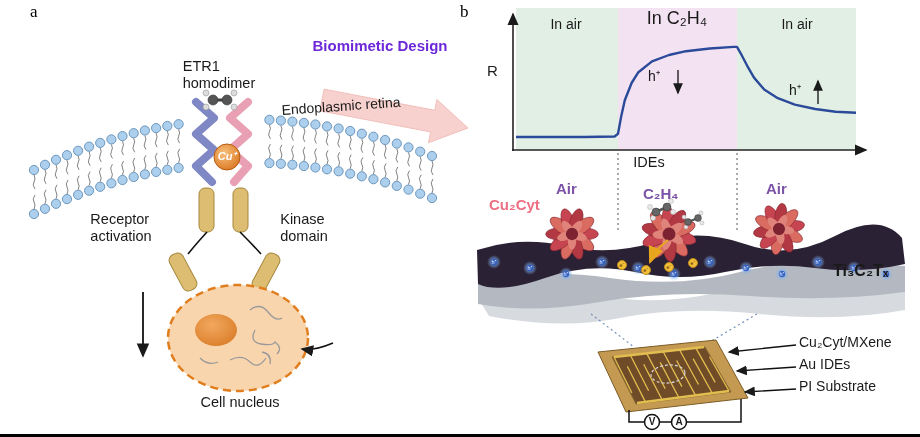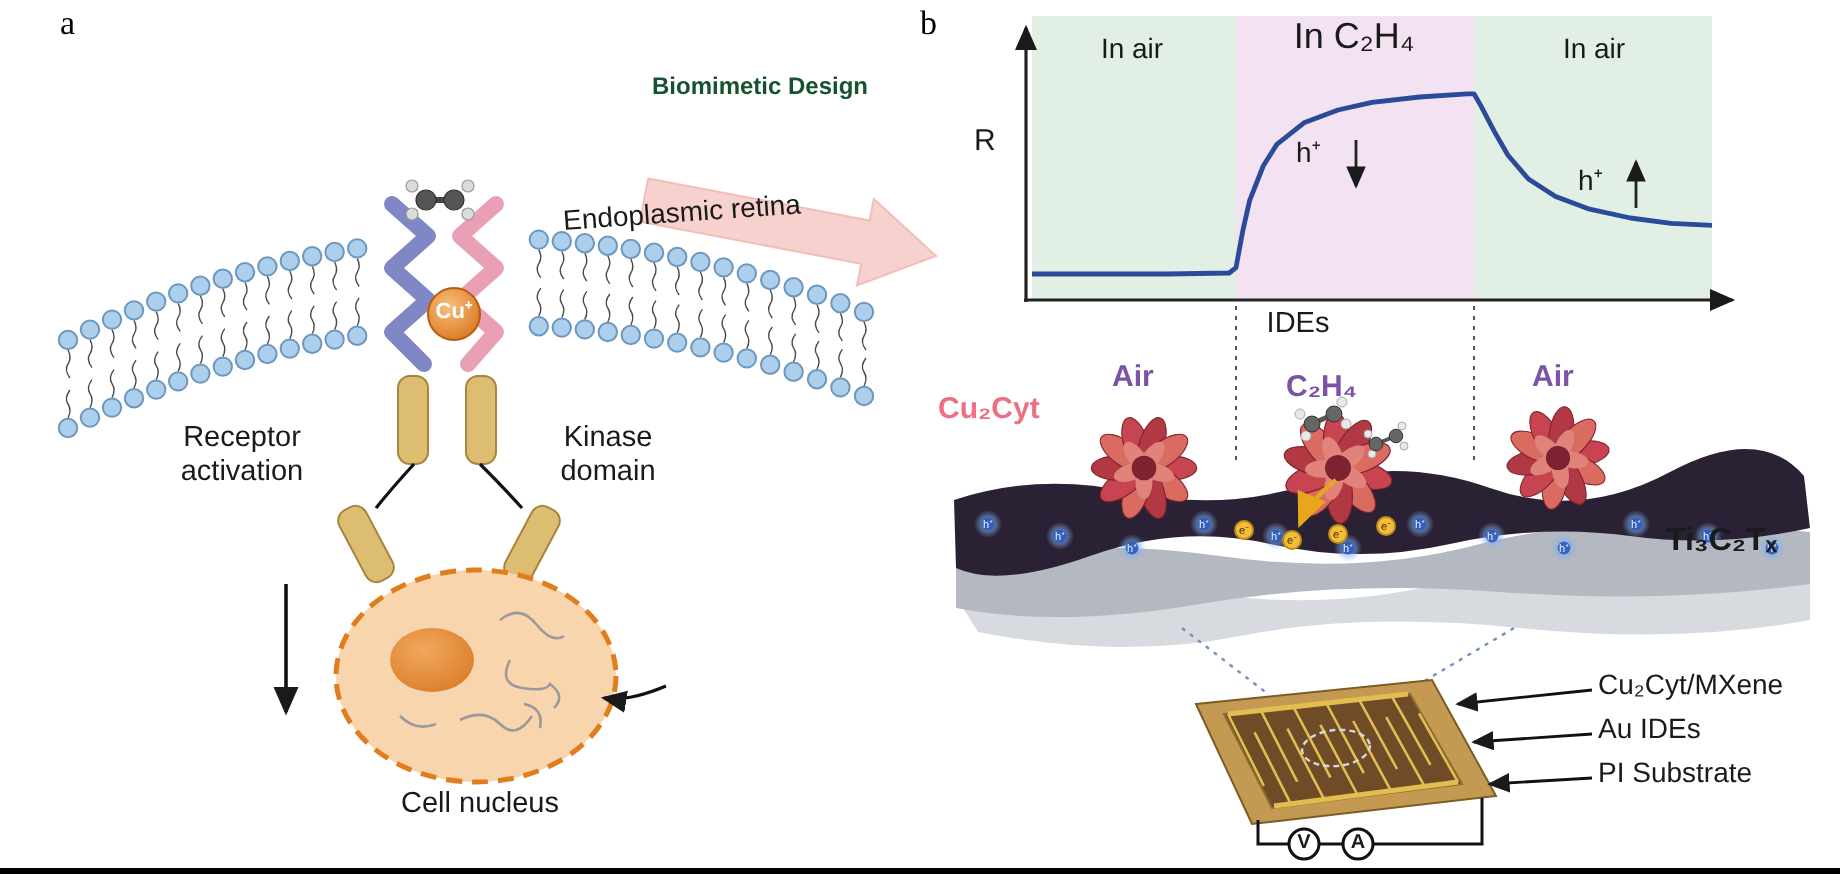--- a/index.html
+++ b/index.html
@@ -1,27 +1,27 @@
 <!DOCTYPE html>
 <html><head>
 <meta charset="utf-8">
 <style>
   html,body{margin:0;padding:0;background:#fff;}
   .stage{position:relative;width:920px;height:437px;background:#fff;overflow:hidden;
          font-family:"Liberation Sans",sans-serif;box-sizing:border-box;border-bottom:3px solid #000;}
   #gfx{position:absolute;left:0;top:0;z-index:1;}
   .t{position:absolute;z-index:2;color:#1a1a1a;font-size:14.5px;line-height:1.16;white-space:pre-line;}
-  .ctr{transform:translateX(-50%);text-align:center;}
+  .ctr{transform:translateX(-50%);}
   .panel-letter{font-family:"Liberation Serif",serif;font-size:17px;color:#000;}
   .bold{font-weight:bold;}
-  .salmon{color:#14532d;font-weight:bold;font-size:12px;}
+  .salmon{color:#6d28d9;font-weight:bold;font-size:15px;}
   .pink{color:#ee6f83;font-weight:bold;font-size:15px;}
   .purple{color:#7b52a8;font-weight:bold;font-size:15px;}
   .small{font-size:16px;}
-  .white{color:#fff;}
+  .white{color:#fff;font-style:italic;}
   .meter{font-size:10px;font-weight:bold;}
 </style>
 </head>
 <body>
 
 <div class="stage">
 
 <svg id="gfx" width="920" height="437" viewBox="0 0 920 437">
   <defs>
     <marker id="arrB" markerWidth="9" markerHeight="8" refX="7" refY="3.5" orient="auto">
@@ -362,37 +362,39 @@
 
   <line x1="796" y1="345" x2="729" y2="352" stroke="#111" stroke-width="1.4" marker-end="url(#arrB)"></line>
   <line x1="796" y1="367" x2="737" y2="371" stroke="#111" stroke-width="1.4" marker-end="url(#arrB)"></line>
   <line x1="796" y1="389" x2="745" y2="392" stroke="#111" stroke-width="1.4" marker-end="url(#arrB)"></line>
 </svg>
 
 <div class="t panel-letter" style="left:30px;top:2px">a</div>
 <div class="t panel-letter" style="left:460px;top:2px">b</div>
 <div class="t salmon ctr" style="left:380px;top:37px">Biomimetic Design</div>
 
+<div class="t ctr" style="left:219px;top:58px">ETR1
+homodimer</div>
 <div class="t" style="left:281px;top:102px;transform:rotate(-4deg);transform-origin:left top;font-size:14px">Endoplasmic retina</div>
 <div class="t ctr white bold" style="left:227px;top:150px;font-size:11px">Cu⁺</div>
 <div class="t ctr" style="left:121px;top:211px">Receptor
 activation</div>
 <div class="t ctr" style="left:304px;top:211px">Kinase
 domain</div>
 <div class="t ctr" style="left:240px;top:394px">Cell nucleus</div>
 
 <div class="t" style="left:487px;top:62px;font-size:15px">R</div>
 <div class="t ctr" style="left:649px;top:154px">IDEs</div>
 <div class="t ctr" style="left:566px;top:16px;font-size:14px">In air</div>
 <div class="t ctr" style="left:677px;top:8px;font-size:18px">In C₂H₄</div>
 <div class="t ctr" style="left:797px;top:16px;font-size:14px">In air</div>
 <div class="t" style="left:648px;top:68px;font-size:14px">h⁺</div>
 <div class="t" style="left:789px;top:82px;font-size:14px">h⁺</div>
 
-<div class="t pink" style="left:469px;top:196px">Cu₂Cyt</div>
+<div class="t pink" style="left:489px;top:196px">Cu₂Cyt</div>
 <div class="t purple" style="left:556px;top:180px">Air</div>
 <div class="t purple" style="left:643px;top:185px">C₂H₄</div>
 <div class="t purple" style="left:766px;top:180px">Air</div>
 <div class="t bold small" style="left:833px;top:262px">Ti₃C₂Tₓ</div>
 
 <div class="t" style="left:799px;top:334px;font-size:14px">Cu₂Cyt/MXene</div>
 <div class="t" style="left:799px;top:356px;font-size:14px">Au IDEs</div>
 <div class="t" style="left:799px;top:378px;font-size:14px">PI Substrate</div>
 <div class="t ctr meter" style="left:652px;top:416px">V</div>
 <div class="t ctr meter" style="left:679px;top:416px">A</div>

